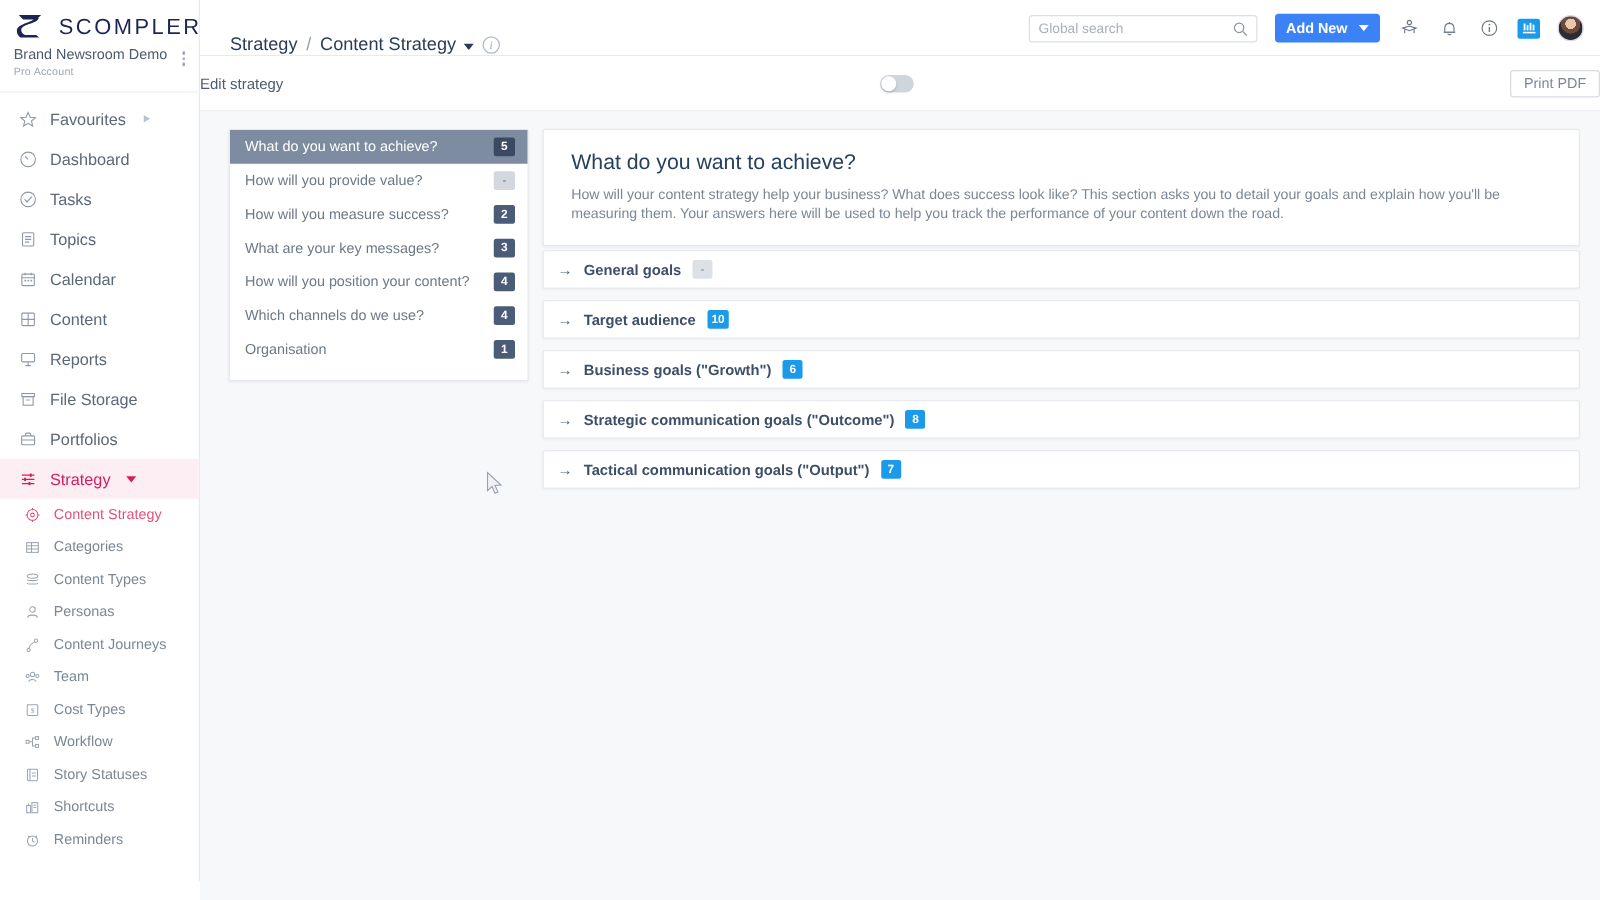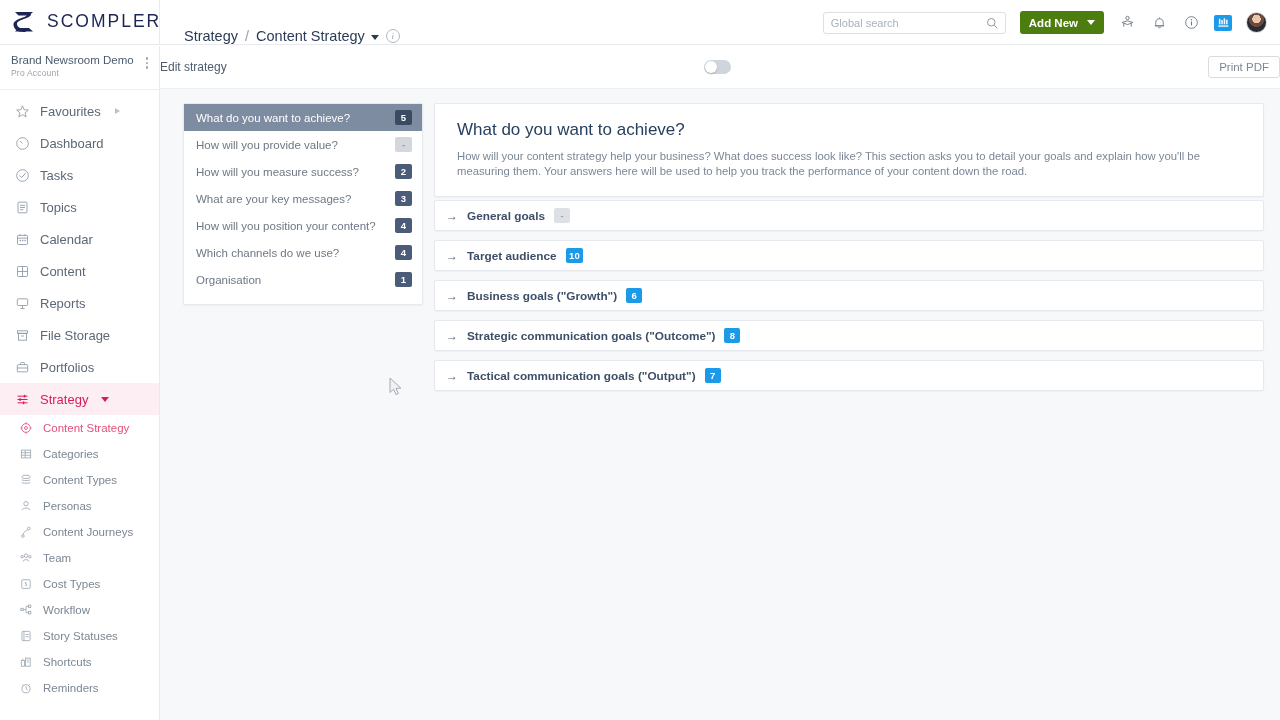--- a/index.html
+++ b/index.html
@@ -54,21 +54,21 @@
     display: flex; align-items: center; padding: 0 7px;
     position: relative; background:#fff;
   }
   .search-box input {
     border: none; outline: none; font-size: 11px; color: #9aa2ad;
     width: 100%; background: transparent; font-family: "Liberation Sans", sans-serif;
   }
   .search-box input::placeholder { color: #a8b0bb; }
   .mag { position: absolute; right: 6px; top: 4px; }
   .addnew {
-    height: 23px; background: #4d7c0f; border-radius: 3px; color: #fff;
+    height: 23px; background: #3b82f6; border-radius: 3px; color: #fff;
     font-size: 11.5px; font-weight: bold; display: flex; align-items: center;
     gap: 9px; padding: 0 9px; cursor: pointer; border: none;
     font-family: "Liberation Sans", sans-serif;
   }
   .addnew .caret-white {
     width: 0; height: 0; border-left: 4px solid transparent;
     border-right: 4px solid transparent; border-top: 5px solid #fff;
   }
   .icon-btn { width: 18px; height: 18px; display:flex; align-items:center; justify-content:center; cursor:pointer;}
   .app-square {
@@ -76,21 +76,21 @@
     display:flex; align-items:center; justify-content:center;
   }
   .avatar {
     width: 21px; height: 21px; border-radius: 50%;
     background: radial-gradient(circle at 50% 32%, #e9c7ad 0 26%, #6b4a3c 27% 48%, #2b2b33 49% 100%);
     border: 1px solid #d8d8de; overflow:hidden;
   }
 
   
   .sidebar {
-    position: absolute; top: 46px; left: 0; width: 160px; height: 675px;
+    position: absolute; top: 30px; left: 0; width: 160px; height: 675px;
     background: #ffffff; border-right: 1px solid #e8eaee; overflow: hidden;
   }
   .account {
     height: 44px; padding: 7px 11px 0 11px; border-bottom: 1px solid #edeff2;
     display: flex; justify-content: space-between; align-items: flex-start;
   }
   .account-name { font-size: 11.5px; color: #4a5a6e; line-height: 15px; }
   .account-type { font-size: 8.5px; color: #9aa4b1; font-weight: normal; letter-spacing: .2px;}
   .kebab { display:flex; flex-direction:column; gap:2px; padding-top:4px; cursor:pointer;}
   .kebab i { width: 2.5px; height: 2.5px; background:#9aa4b1; border-radius:50%; display:block;}

